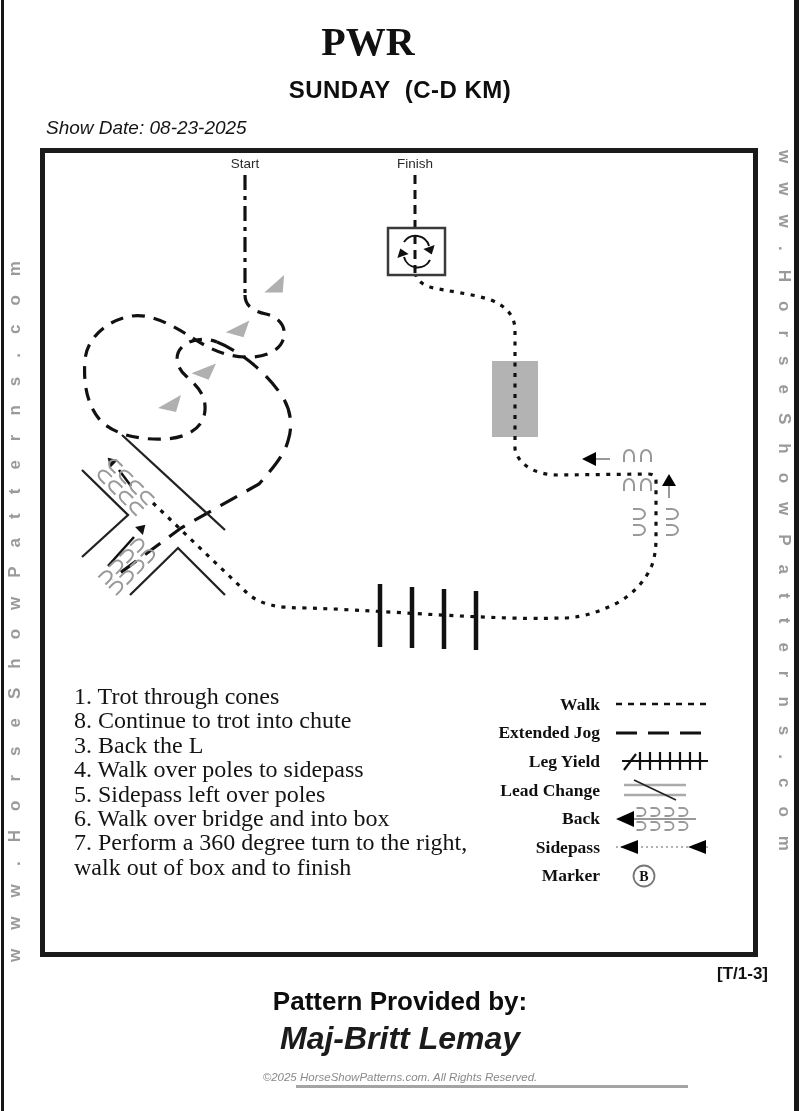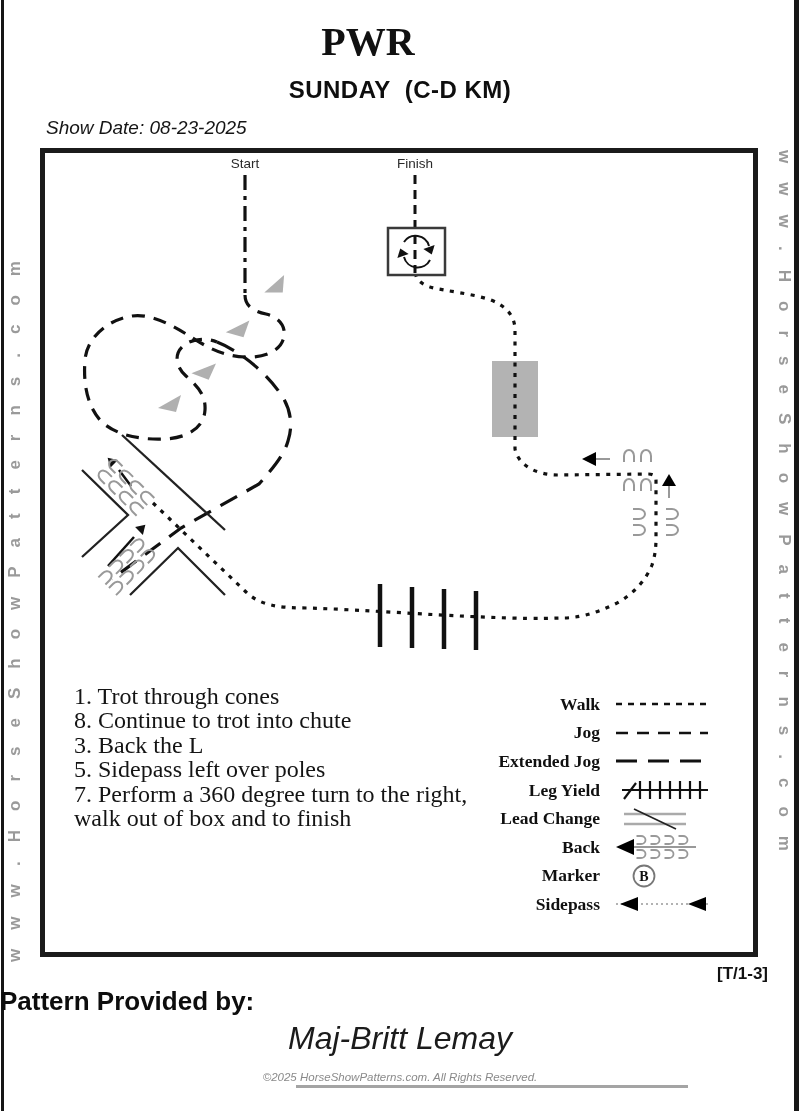--- a/index.html
+++ b/index.html
@@ -41,26 +41,26 @@
   .legend-label{
     width:160px;text-align:right;font-family:"Liberation Serif",serif;
     font-weight:bold;font-size:17.5px;color:#101010;
   }
   .legend-sym{width:98px;height:24px;margin-left:14px;flex:0 0 auto;}
   .pattern-code{
     position:absolute;top:964px;left:558px;width:210px;text-align:right;
     font-weight:bold;font-size:17px;color:#111;
   }
   .provided-by{
-    position:absolute;top:986px;left:0;width:800px;
+    position:absolute;top:986px;left:0;width:800px;text-align:center;
     font-weight:bold;font-size:26px;color:#0d0d0d;
   }
   .provider-name{
     position:absolute;top:1020px;left:0;width:800px;text-align:center;
-    font-style:italic;font-size:32px;color:#1b1b1b;
+    font-style:italic;font-size:32px;color:#1b1b1b;font-weight:bold;
   }
   .copyright{
     position:absolute;top:1071px;left:0;width:800px;text-align:center;
     font-style:italic;font-size:11.5px;color:#8a8a8a;
   }
   .scan-line{position:absolute;left:296px;top:1085px;width:392px;height:2.5px;background:#4a4a4a;opacity:.5;}
 </style>
 </head>
 <body>
 
@@ -197,35 +197,31 @@
   <text x="375" y="20" text-anchor="middle" font-size="13.5" fill="#2a2a2a">Finish</text>
 
   <rect x="2.5" y="2.5" width="713" height="804" fill="none" stroke="#1b1b1b" stroke-width="5"></rect>
 </svg>
 </div>
 
 <ol class="instructions">
   <li>1. Trot through cones</li>
   <li>8. Continue to trot into chute</li>
   <li>3. Back the L</li>
+  <li>4. Walk over poles to sidepass</li>
   <li>5. Sidepass left over poles</li>
+  <li>6. Walk over bridge and into box</li>
   <li>7. Perform a 360 degree turn to the right, walk out of box and to finish</li>
 </ol>
 
 <div class="legend">
   <div class="legend-row">
     <div class="legend-label">Walk</div>
     <svg class="legend-sym" viewBox="0 0 98 24">
       <line x1="2" y1="12" x2="94" y2="12" stroke="#111" stroke-width="2.6" stroke-dasharray="6 6"></line>
-    </svg>
-  </div>
-  <div class="legend-row">
-    <div class="legend-label">Jog</div>
-    <svg class="legend-sym" viewBox="0 0 98 24">
-      <line x1="2" y1="12" x2="94" y2="12" stroke="#111" stroke-width="2.6" stroke-dasharray="12 9"></line>
     </svg>
   </div>
   <div class="legend-row">
     <div class="legend-label">Extended Jog</div>
     <svg class="legend-sym" viewBox="0 0 98 24">
       <line x1="2" y1="12" x2="96" y2="12" stroke="#111" stroke-width="3" stroke-dasharray="21 11"></line>
     </svg>
   </div>
   <div class="legend-row">
     <div class="legend-label">Leg Yield</div>
@@ -262,32 +258,32 @@
         <path d="M -4,5.5 L -4,1 A 4,4.5 0 1 1 4,1 L 4,5.5" transform="translate(56,5) rotate(90)"></path>
         <path d="M -4,5.5 L -4,1 A 4,4.5 0 1 1 4,1 L 4,5.5" transform="translate(70,5) rotate(90)"></path>
         <path d="M -4,5.5 L -4,1 A 4,4.5 0 1 1 4,1 L 4,5.5" transform="translate(28,19) rotate(90)"></path>
         <path d="M -4,5.5 L -4,1 A 4,4.5 0 1 1 4,1 L 4,5.5" transform="translate(42,19) rotate(90)"></path>
         <path d="M -4,5.5 L -4,1 A 4,4.5 0 1 1 4,1 L 4,5.5" transform="translate(56,19) rotate(90)"></path>
         <path d="M -4,5.5 L -4,1 A 4,4.5 0 1 1 4,1 L 4,5.5" transform="translate(70,19) rotate(90)"></path>
       </g>
     </svg>
   </div>
   <div class="legend-row">
-    <div class="legend-label">Marker</div>
-    <svg class="legend-sym" viewBox="0 0 98 24">
-      <circle cx="30" cy="12" r="10.5" fill="none" stroke="#777" stroke-width="1.8"></circle>
-      <text x="30" y="17" text-anchor="middle" font-family="Liberation Serif,serif" font-weight="bold" font-size="14" fill="#111">B</text>
-    </svg>
-  </div>
-  <div class="legend-row">
     <div class="legend-label">Sidepass</div>
     <svg class="legend-sym" viewBox="0 0 98 24">
       <line x1="2" y1="12" x2="96" y2="12" stroke="#999" stroke-width="1.5" stroke-dasharray="2 3"></line>
       <polygon points="6,12 24,5 24,19" fill="#000"></polygon>
       <polygon points="74,12 92,5 92,19" fill="#000"></polygon>
+    </svg>
+  </div>
+  <div class="legend-row">
+    <div class="legend-label">Marker</div>
+    <svg class="legend-sym" viewBox="0 0 98 24">
+      <circle cx="30" cy="12" r="10.5" fill="none" stroke="#777" stroke-width="1.8"></circle>
+      <text x="30" y="17" text-anchor="middle" font-family="Liberation Serif,serif" font-weight="bold" font-size="14" fill="#111">B</text>
     </svg>
   </div>
 </div>
 
 <div class="pattern-code">[T/1-3]</div>
 <div class="provided-by">Pattern Provided by:</div>
 <div class="provider-name">Maj-Britt Lemay</div>
 <div class="copyright">©2025 HorseShowPatterns.com. All Rights Reserved.</div>
 <div class="scan-line"></div>
 

